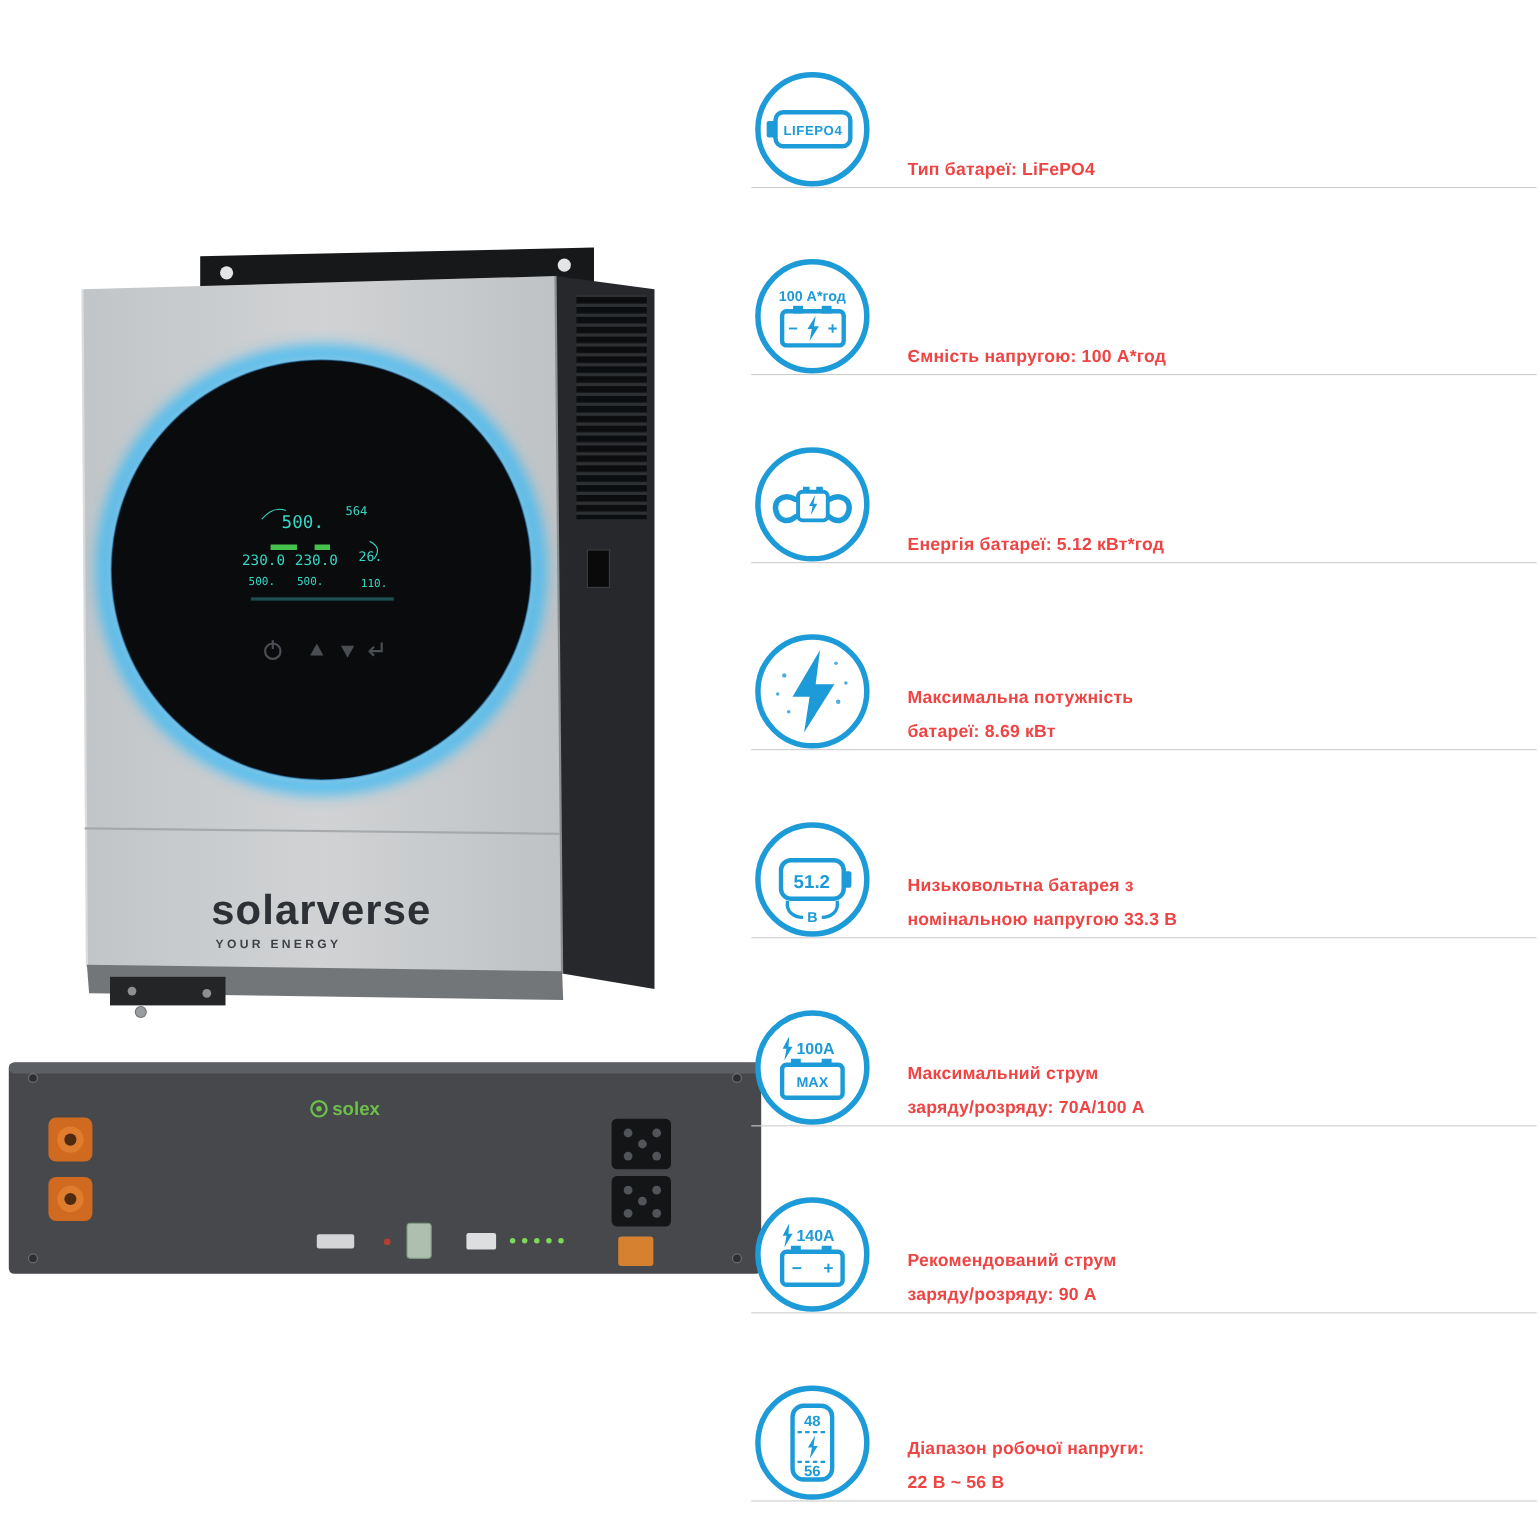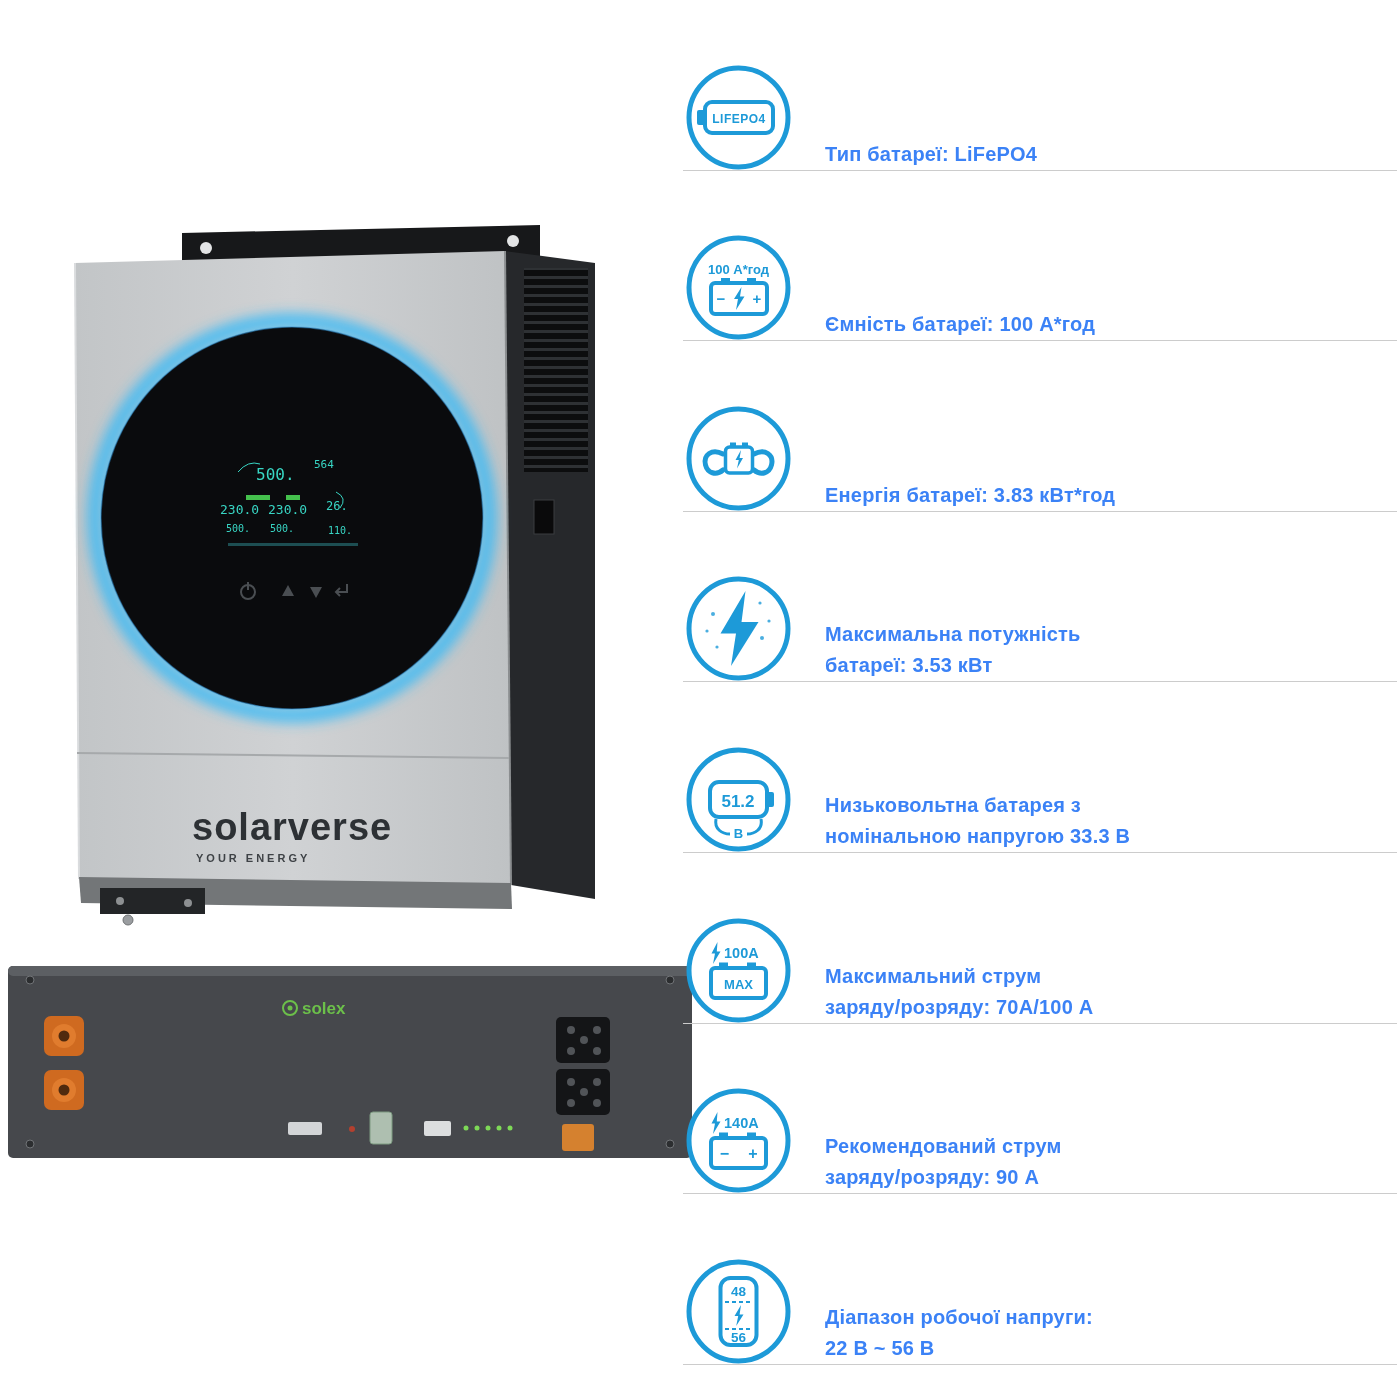--- a/index.html
+++ b/index.html
@@ -10,21 +10,21 @@
   }
   .page { position:relative; width:1400px; height:1400px; background:#fff; overflow:hidden; }
   .product-svg { position:absolute; left:0; top:0; }
   .specs { position:absolute; left:683px; top:0; width:714px; }
   .spec-row {
     display:flex; align-items:flex-end; gap:34px;
     height:170.6px; border-bottom:1px solid #ccc; padding-left:3px;
   }
   .icon-circle { width:105px; height:105px; flex:none; }
   .spec-text {
-    font-size:20px; font-weight:700; color:#3b82f6;
+    font-size:16px; font-weight:700; color:#ef4444;
     line-height:31px; white-space:pre-line; letter-spacing:0.2px;
   }
   svg text { font-family:"Liberation Sans","DejaVu Sans",sans-serif; }
   .lcd text { font-family:"DejaVu Sans Mono",monospace; }
 </style>
 </head>
 <body>
 
 <div class="page">
 
@@ -189,53 +189,53 @@
           <circle cx="52.5" cy="52.5" r="49.5" fill="#fff" stroke="#1d9ad8" stroke-width="5"></circle>
           <text x="52.5" y="39" text-anchor="middle" font-size="13" font-weight="700" fill="#1d9ad8">100 А*год</text>
           <rect x="35" y="43" width="9" height="7" fill="#1d9ad8"></rect>
           <rect x="61" y="43" width="9" height="7" fill="#1d9ad8"></rect>
           <rect x="25" y="48" width="56" height="31" rx="4" fill="none" stroke="#1d9ad8" stroke-width="4"></rect>
           <text x="35" y="69" text-anchor="middle" font-size="15" font-weight="700" fill="#1d9ad8">−</text>
           <path d="M55.5 52 L48 64 L52 64 L50 75 L58.5 61.5 L54 61.5 Z" fill="#1d9ad8"></path>
           <text x="71" y="69" text-anchor="middle" font-size="15" font-weight="700" fill="#1d9ad8">+</text>
         </svg>
       </div>
-      <div class="spec-text">Ємність батареї: 100 А*год</div>
+      <div class="spec-text">Ємність напругою: 100 А*год</div>
     </div>
 
     <div class="spec-row">
       <div class="icon-circle">
         <svg width="105" height="105" viewBox="0 0 105 105">
           <circle cx="52.5" cy="52.5" r="49.5" fill="#fff" stroke="#1d9ad8" stroke-width="5"></circle>
           <rect x="44" y="36.5" width="6" height="5" fill="#1d9ad8"></rect>
           <rect x="56" y="36.5" width="6" height="5" fill="#1d9ad8"></rect>
           <rect x="39.5" y="41" width="27" height="26" rx="4" fill="none" stroke="#1d9ad8" stroke-width="3.5"></rect>
           <path d="M55 44 L49.5 54 L52.8 54 L51 62.5 L57 52 L53.6 52 Z" fill="#1d9ad8"></path>
           <path d="M37 48 C26 42 17 49 19.5 59 C21.5 67 30 70 37 64" fill="none" stroke="#1d9ad8" stroke-width="5" stroke-linecap="round"></path>
           <path d="M68 48 C79 42 88 49 85.5 59 C83.5 67 75 70 68 64" fill="none" stroke="#1d9ad8" stroke-width="5" stroke-linecap="round"></path>
         </svg>
       </div>
-      <div class="spec-text">Енергія батареї: 3.83 кВт*год</div>
+      <div class="spec-text">Енергія батареї: 5.12 кВт*год</div>
     </div>
 
     <div class="spec-row">
       <div class="icon-circle">
         <svg width="105" height="105" viewBox="0 0 105 105">
           <circle cx="52.5" cy="52.5" r="49.5" fill="#fff" stroke="#1d9ad8" stroke-width="5"></circle>
           <path d="M59.5 15 L34.5 57.5 L50 57.5 L45 90 L72.5 46 L55.5 46 Z" fill="#1d9ad8"></path>
           <circle cx="27" cy="38" r="2" fill="#1d9ad8" opacity="0.8"></circle>
           <circle cx="76" cy="62" r="2" fill="#1d9ad8" opacity="0.8"></circle>
           <circle cx="31" cy="71" r="1.6" fill="#1d9ad8" opacity="0.8"></circle>
           <circle cx="74" cy="27" r="1.6" fill="#1d9ad8" opacity="0.8"></circle>
           <circle cx="21" cy="55" r="1.6" fill="#1d9ad8" opacity="0.8"></circle>
           <circle cx="83" cy="45" r="1.6" fill="#1d9ad8" opacity="0.8"></circle>
         </svg>
       </div>
       <div class="spec-text">Максимальна потужність
-батареї: 3.53 кВт</div>
+батареї: 8.69 кВт</div>
     </div>
 
     <div class="spec-row">
       <div class="icon-circle">
         <svg width="105" height="105" viewBox="0 0 105 105">
           <circle cx="52.5" cy="52.5" r="49.5" fill="#fff" stroke="#1d9ad8" stroke-width="5"></circle>
           <rect x="24" y="35" width="57" height="35" rx="9" fill="none" stroke="#1d9ad8" stroke-width="4"></rect>
           <rect x="81" y="45" width="7" height="15" rx="2" fill="#1d9ad8"></rect>
           <text x="52" y="60" text-anchor="middle" font-size="17" font-weight="700" fill="#1d9ad8">51.2</text>
           <path d="M30 72 C28 82 36 87 44 87" fill="none" stroke="#1d9ad8" stroke-width="3"></path>

